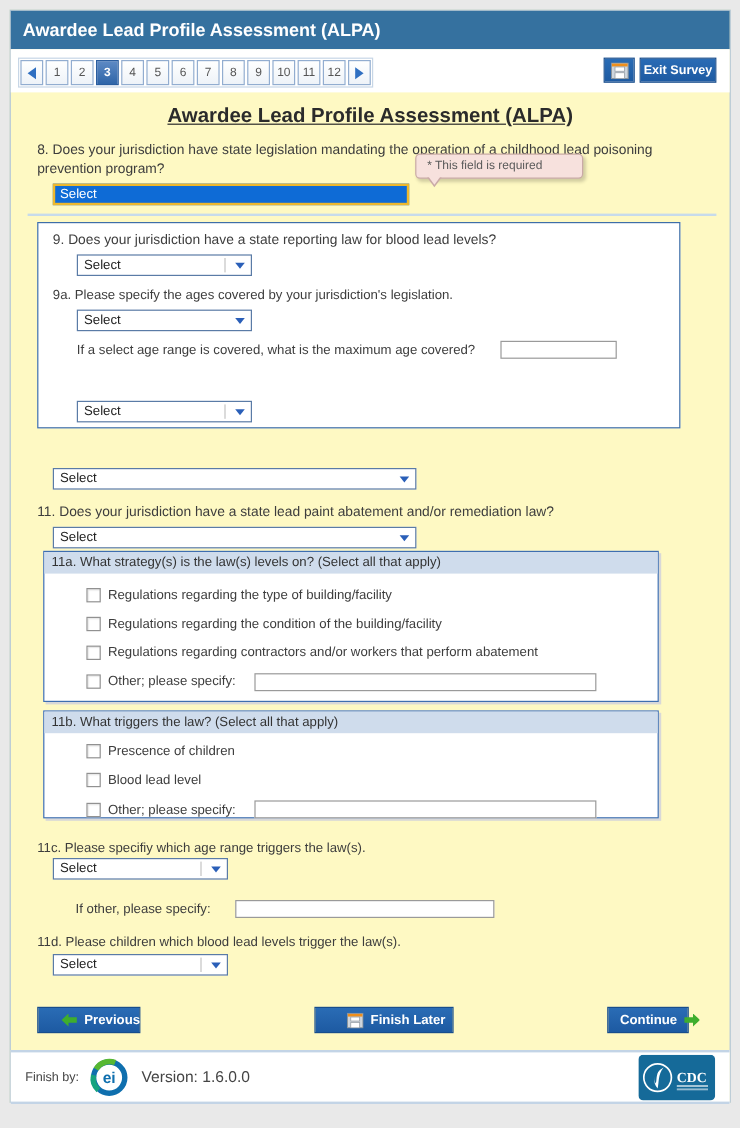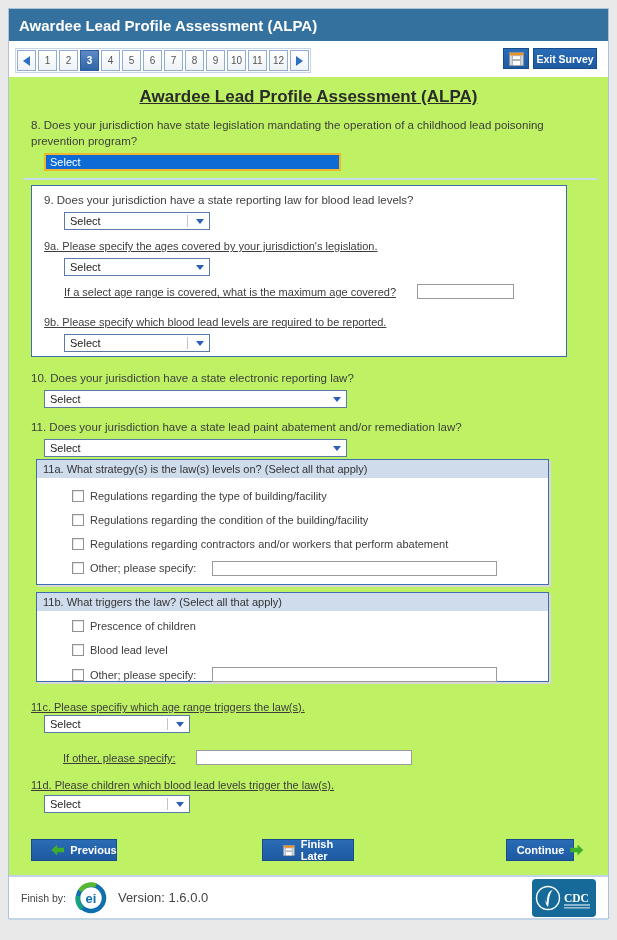--- a/index.html
+++ b/index.html
@@ -1,19 +1,19 @@
 <!DOCTYPE html>
 <html><head>
 <meta charset="utf-8">
 <style>
   * { margin:0; padding:0; box-sizing:border-box; }
   body { font-family:"Liberation Sans", sans-serif; background:#e9e9e9; }
   .canvas { position:relative; width:617px; height:940px; background:#e9e9e9; overflow:hidden; }
   .container { position:absolute; left:8px; top:8px; width:601px; height:911px;
-               background:#bef264; border:1px solid #aec3da; }
+               background:#fef9c3; border:1px solid #aec3da; }
 
   
   .header { position:absolute; left:0; top:0; width:100%; height:32px; background:#35719f;
             display:flex; align-items:center; padding-left:10px; }
   .header .title { color:#fff; font-size:15px; font-weight:bold; }
 
   
   .toolbar { position:absolute; left:0; top:32px; width:100%; height:36px; background:#fff; }
   .pager { position:absolute; left:6px; top:7px; display:flex; gap:2px; align-items:center;
            background:#fff; border:1px solid #c7d6e6; padding:1px; }
@@ -27,21 +27,21 @@
   .btn-blue { background:linear-gradient(#2a6cb5,#1d5aa2); border:1px solid #174d8d; color:#fff;
               font-size:11px; font-weight:bold; display:flex; align-items:center; justify-content:center;
               gap:6px; cursor:pointer; }
   .save-btn { position:absolute; left:494px; top:7px; width:26px; height:21px; }
   .exit-btn { position:absolute; left:524px; top:7px; width:64px; height:21px; font-size:10.5px; }
 
   
   .heading { position:absolute; left:0; top:78px; width:100%; text-align:center;
              font-size:17px; font-weight:bold; text-decoration:underline; color:#2b2b2b; }
   .qbold { position:absolute; font-size:11.5px; font-weight:normal; color:#3d3d3d; line-height:1.35; }
-  .qreg  { position:absolute; font-size:11px; color:#3d3d3d;text-decoration:underline; }
+  .qreg  { position:absolute; font-size:11px; color:#3d3d3d; }
 
   
   .dd { position:absolute; height:18px; background:#fff; border:1px solid #5a7ba6;
         display:flex; align-items:center; padding-left:5px; cursor:pointer; }
   .dd-text { font-size:11px; color:#222; }
   .dd-end { margin-left:auto; display:flex; align-items:center; height:100%; }
   .dd-sep { border-left:1px solid #c4c4c4; height:12px; margin-right:3px; }
   .dd-arrow { width:0; height:0; border-left:4px solid transparent; border-right:4px solid transparent;
               border-top:5px solid #2a5fb8; margin:0 5px; }
 
@@ -134,20 +134,21 @@
         </svg>
       </div>
       <div class="btn-blue exit-btn">
         <span>Exit Survey</span>
       </div>
     </div>
 
     <div class="heading">Awardee Lead Profile Assessment (ALPA)</div>
 
     <div class="qbold" style="left:22px; top:109px; width:548px;">8. Does your jurisdiction have state legislation mandating the operation of a childhood lead poisoning prevention program?</div>
+    <div class="tooltip">* This field is required</div>
     <div class="dd-focus">
       <span class="dd-text">Select</span>
     </div>
     <div class="divider"></div>
 
     <div class="groupbox">
       <div class="qbold" style="left:12px; top:7px;">9. Does your jurisdiction have a state reporting law for blood lead levels?</div>
       <div class="dd" style="left:32px; top:26px; width:146px;">
         <span class="dd-text">Select</span>
         <span class="dd-end">
@@ -157,31 +158,29 @@
       </div>
       <div class="qreg" style="left:12px; top:54px;">9a. Please specify the ages covered by your jurisdiction's legislation.</div>
       <div class="dd" style="left:32px; top:72px; width:146px;">
         <span class="dd-text">Select</span>
         <span class="dd-end">
             <span class="dd-arrow"></span>
           </span>
       </div>
       <div class="qreg" style="left:32px; top:100px;">If a select age range is covered, what is the maximum age covered?</div>
       <input class="ti" style="left: 385px; top: 98px; width: 97px;" value="">
-      <div class="qreg" style="left:12px; top:130px;">9b. Please specify which blood lead levels are required to be reported.</div>
       <div class="dd" style="left:32px; top:148px; width:146px;">
         <span class="dd-text">Select</span>
         <span class="dd-end">
             <span class="dd-sep"></span>
             <span class="dd-arrow"></span>
           </span>
       </div>
     </div>
 
-    <div class="qbold" style="left:22px; top:362px;">10. Does your jurisdiction have a state electronic reporting law?</div>
     <div class="dd" style="left:35px; top:381px; width:303px;">
       <span class="dd-text">Select</span>
       <span class="dd-end">
           <span class="dd-arrow"></span>
         </span>
     </div>
 
     <div class="qbold" style="left:22px; top:411px;">11. Does your jurisdiction have a state lead paint abatement and/or remediation law?</div>
     <div class="dd" style="left:35px; top:430px; width:303px;">
       <span class="dd-text">Select</span>
@@ -245,21 +244,21 @@
       <span class="dd-end">
           <span class="dd-sep"></span>
           <span class="dd-arrow"></span>
         </span>
     </div>
 
     <div class="btn-blue nav-btn" style="left:22px; width:86px;">
       <span class="arr arr-left"></span>
       <span>Previous</span>
     </div>
-    <div class="btn-blue nav-btn" style="left:253px; width:92px;">
+    <div class="btn-blue nav-btn" style="left:253px; width:116px;text-align:right;">
       <svg width="14" height="13" viewBox="0 0 15 14">
         <rect x="0.5" y="0.5" width="14" height="13" fill="#cfd6dd" stroke="#8b949c"></rect>
         <rect x="1" y="1" width="13" height="2.4" fill="#ef8f1c"></rect>
         <rect x="3.5" y="3.8" width="8" height="3.6" fill="#fff" stroke="#98a0a8" stroke-width="0.7"></rect>
         <rect x="3.5" y="8.6" width="8" height="4.9" fill="#fff" stroke="#98a0a8" stroke-width="0.7"></rect>
       </svg>
       <span>Finish Later</span>
     </div>
     <div class="btn-blue nav-btn" style="left:497px; width:68px;">
       <span>Continue</span>

